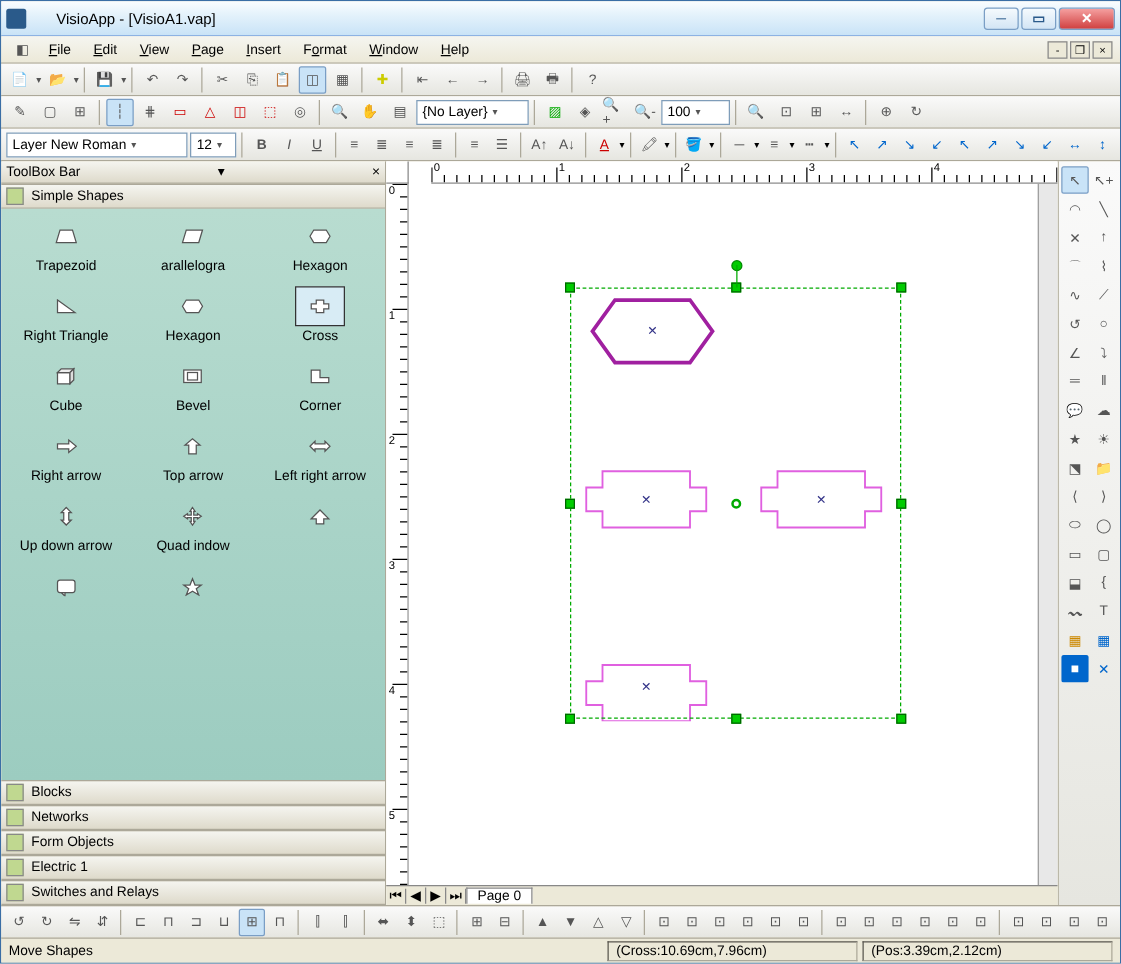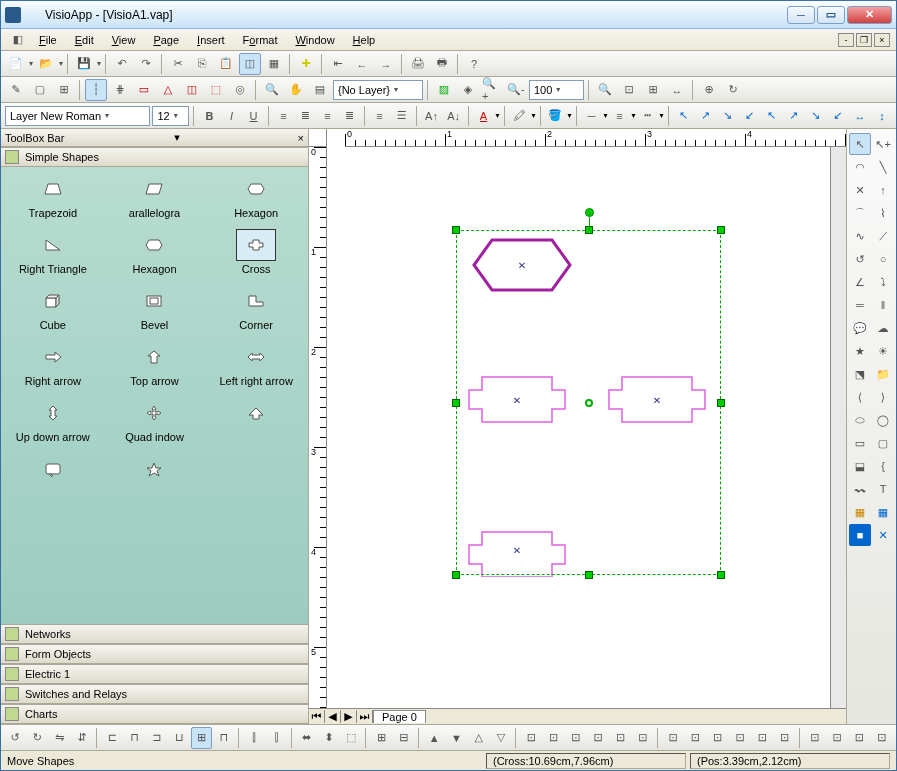--- a/index.html
+++ b/index.html
@@ -373,25 +373,25 @@
               <div class="ico">
                 <svg viewBox="0 0 20 16">
                   <polygon points="10,2 12,7 17,7 13,10 15,15 10,12 5,15 7,10 3,7 8,7" fill="#fff" stroke="#555"></polygon>
                 </svg>
               </div>
               <div style="white-space: pre-wrap;"></div>
             </div>
           </div>
       </div>
       <div id="cat-list">
+          <div class="category-hdr"><span class="sq"></span>Blocks</div>
           <div class="category-hdr"><span class="sq"></span>Networks</div>
           <div class="category-hdr"><span class="sq"></span>Form Objects</div>
           <div class="category-hdr"><span class="sq"></span>Electric 1</div>
           <div class="category-hdr"><span class="sq"></span>Switches and Relays</div>
-          <div class="category-hdr"><span class="sq"></span>Charts</div>
         </div>
     </div>
 
     <div class="canvas-area">
       <div style="display:flex">
         <div style="width:18px;height:18px;border-right:1px solid #888;border-bottom:1px solid #888;background:#fff"></div>
         <div class="ruler-h" id="ruler-h" style="flex:1">
             <div class="tick major" style="left: 0px;"></div>
             <div class="num" style="left: 2px;">0</div>
             <div class="tick" style="left: 10px;"></div>

